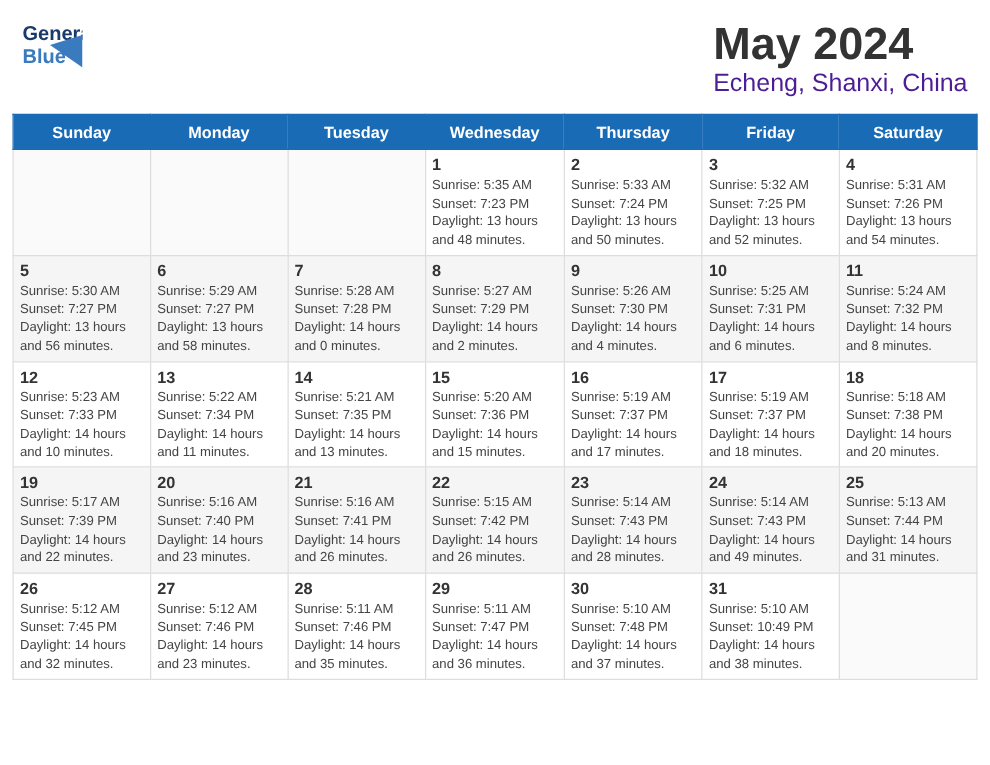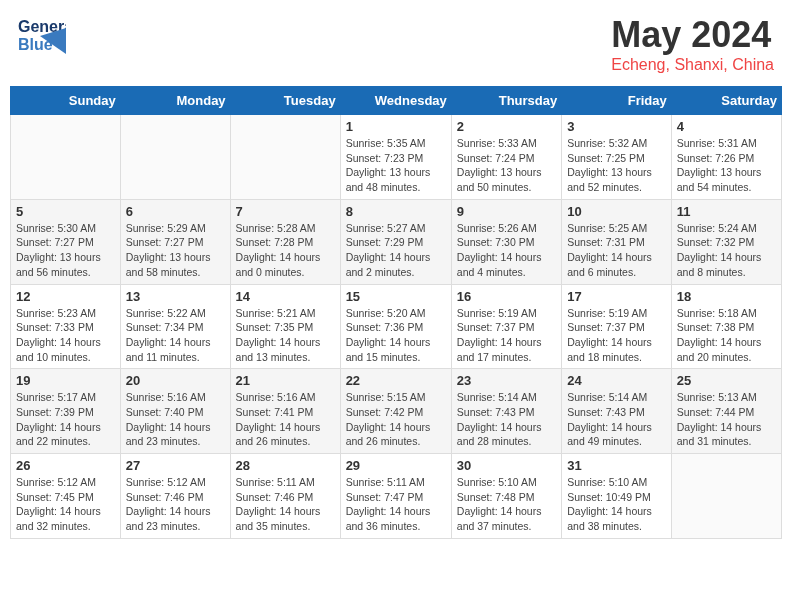--- a/index.html
+++ b/index.html
@@ -23,33 +23,33 @@
       align-items: flex-start;
     }
     .title-block {
     }
     .month-year {
       font-size: 36px;
       font-weight: bold;
       color: #333;
     }
     .location {
-      font-size: 16px;
-      color: #ef4444;
+      font-size: 20px;
+      color: #4c1d95;
     }
     .calendar {
       width: 100%;
       border-collapse: collapse;
       font-size: 11px;
     }
     .calendar th {
       background: #1a6bb5;
       color: #fff;
       padding: 6px 4px;
-      text-align: right;
+      text-align: center;
       font-size: 13px;
       font-weight: bold;
       border: 1px solid #1a6bb5;
     }
     .calendar td {
       vertical-align: top;
       padding: 4px 5px;
       border: 1px solid #ddd;
       width: 113px;
       min-height: 80px;

